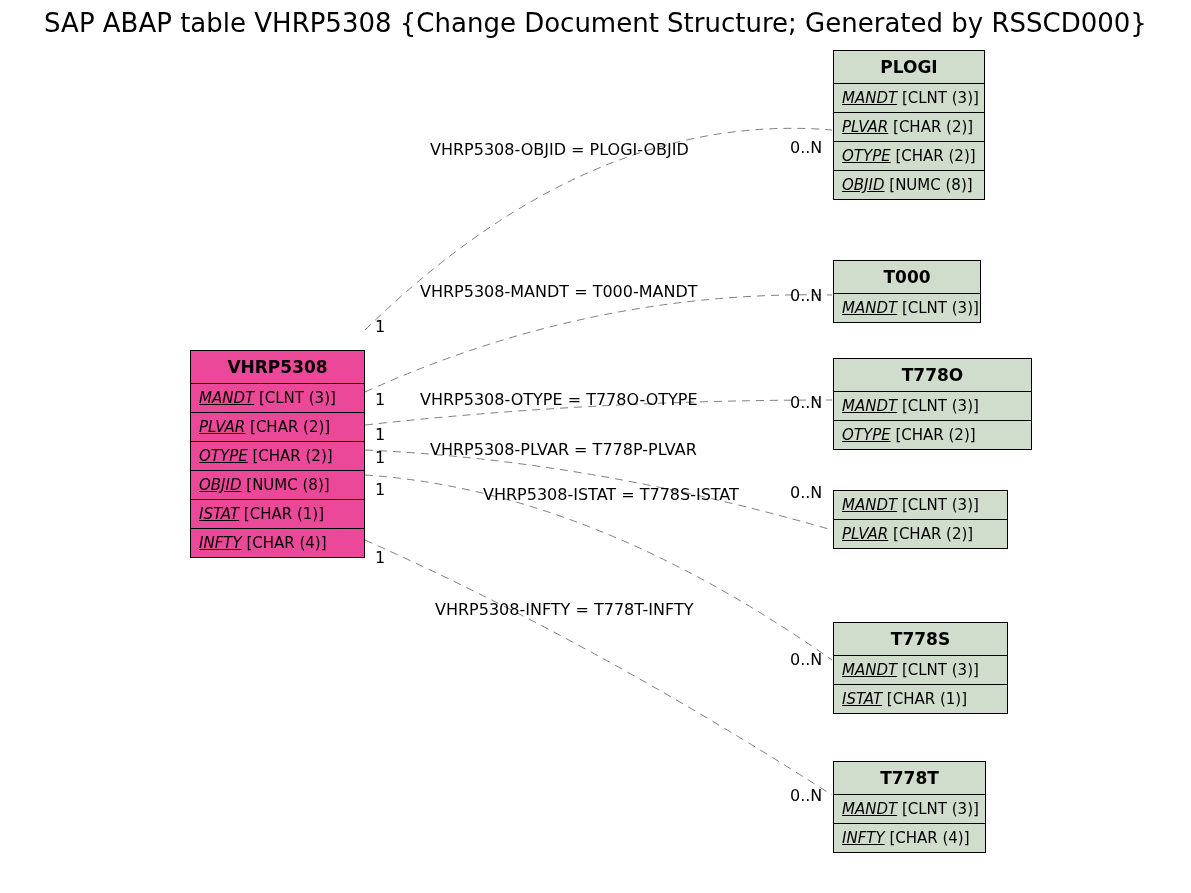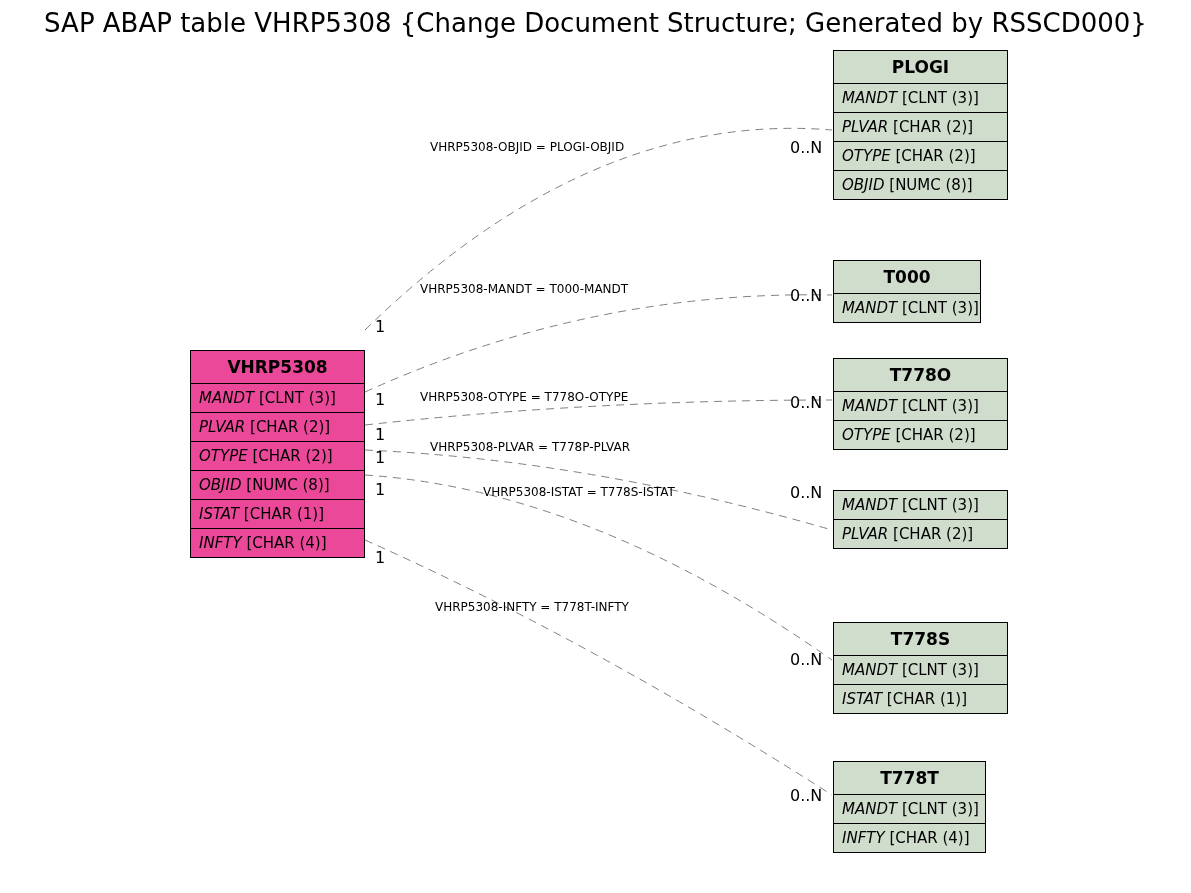--- a/index.html
+++ b/index.html
@@ -33,33 +33,33 @@
     padding: 6px 4px;
     border-bottom: 1px solid #000;
   }
   .entity .row {
     font-size: 15px;
     padding: 5px 8px;
     border-bottom: 1px solid #000;
     white-space: nowrap;
   }
   .entity .row:last-child { border-bottom: none; }
-  .entity .row .fname { font-style: italic; }
+  .entity .row .fname { font-style: italic; text-decoration: underline; }
   .main-entity { background: #ec4899; margin-top: 8px; }
   .rel-entity  { background: #d0ddcd; }
 
   svg.lines {
     position: absolute;
     top: 0; left: 0;
     width: 1191px; height: 893px;
     pointer-events: none;
   }
   .edge-label {
     position: absolute;
-    font-size: 12px;
+    font-size: 16px;
     text-align: center;
     white-space: nowrap;
   }
   .card-label {
     position: absolute;
     font-size: 16px;
     white-space: nowrap;
   }
 </style>
 </head>
@@ -100,34 +100,34 @@
 <div class="entity main-entity" style="left:190px;top:342px;width:175px;">
   <div class="head">VHRP5308</div>
   <div class="row"><span class="fname">MANDT</span> <span>[CLNT (3)]</span></div>
   <div class="row"><span class="fname">PLVAR</span> <span>[CHAR (2)]</span></div>
   <div class="row"><span class="fname">OTYPE</span> <span>[CHAR (2)]</span></div>
   <div class="row"><span class="fname">OBJID</span> <span>[NUMC (8)]</span></div>
   <div class="row"><span class="fname">ISTAT</span> <span>[CHAR (1)]</span></div>
   <div class="row"><span class="fname">INFTY</span> <span>[CHAR (4)]</span></div>
 </div>
 
-<div class="entity rel-entity" style="left:833px;top:50px;width:175px;">
+<div class="entity rel-entity" style="left:833px;top:50px;width:152px;">
   <div class="head">PLOGI</div>
   <div class="row"><span class="fname">MANDT</span> <span>[CLNT (3)]</span></div>
   <div class="row"><span class="fname">PLVAR</span> <span>[CHAR (2)]</span></div>
   <div class="row"><span class="fname">OTYPE</span> <span>[CHAR (2)]</span></div>
   <div class="row"><span class="fname">OBJID</span> <span>[NUMC (8)]</span></div>
 </div>
 
 <div class="entity rel-entity" style="left:833px;top:260px;width:148px;">
   <div class="head">T000</div>
   <div class="row"><span class="fname">MANDT</span> <span>[CLNT (3)]</span></div>
 </div>
 
-<div class="entity rel-entity" style="left:833px;top:358px;width:175px;">
+<div class="entity rel-entity" style="left:833px;top:358px;width:199px;">
   <div class="head">T778O</div>
   <div class="row"><span class="fname">MANDT</span> <span>[CLNT (3)]</span></div>
   <div class="row"><span class="fname">OTYPE</span> <span>[CHAR (2)]</span></div>
 </div>
 
 <div class="entity rel-entity" style="left:833px;top:490px;width:175px;">
   <div class="row"><span class="fname">MANDT</span> <span>[CLNT (3)]</span></div>
   <div class="row"><span class="fname">PLVAR</span> <span>[CHAR (2)]</span></div>
 </div>
 

